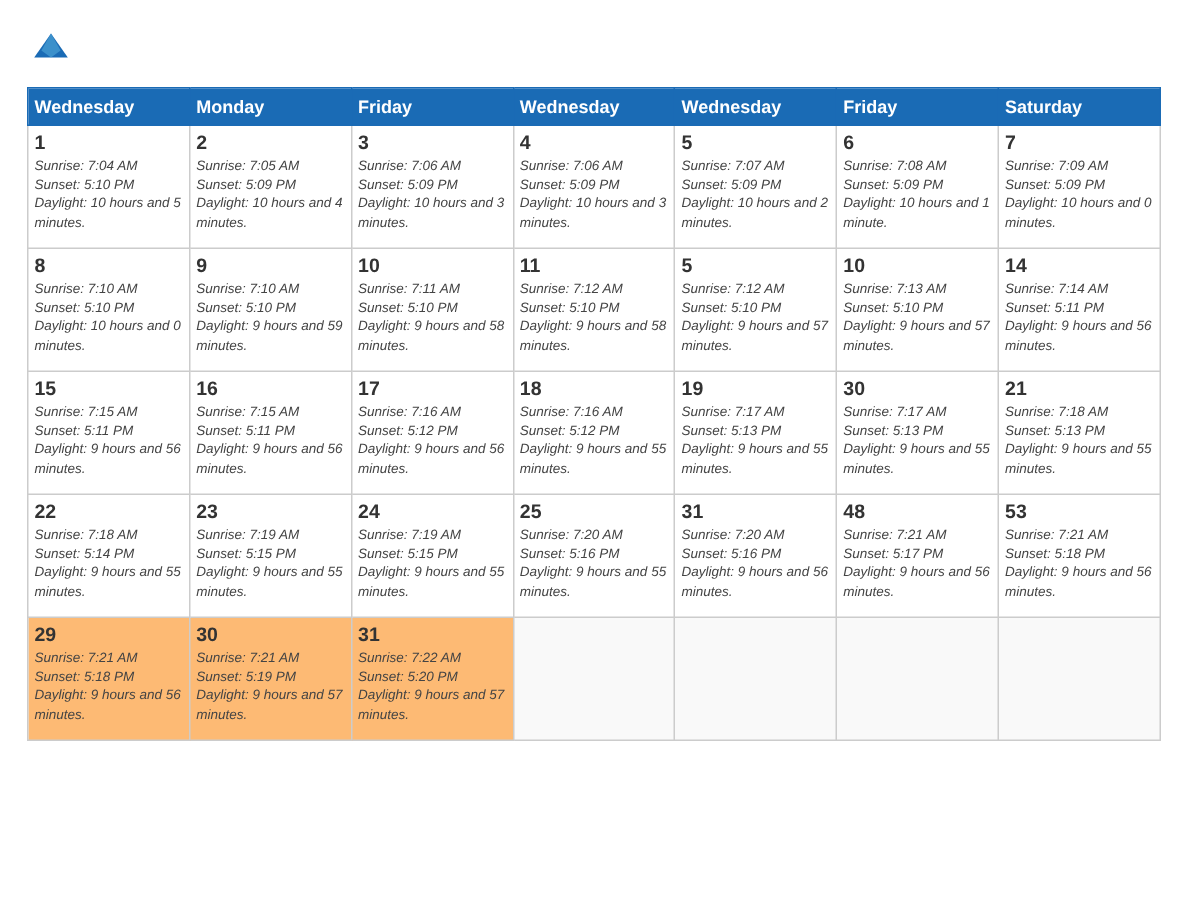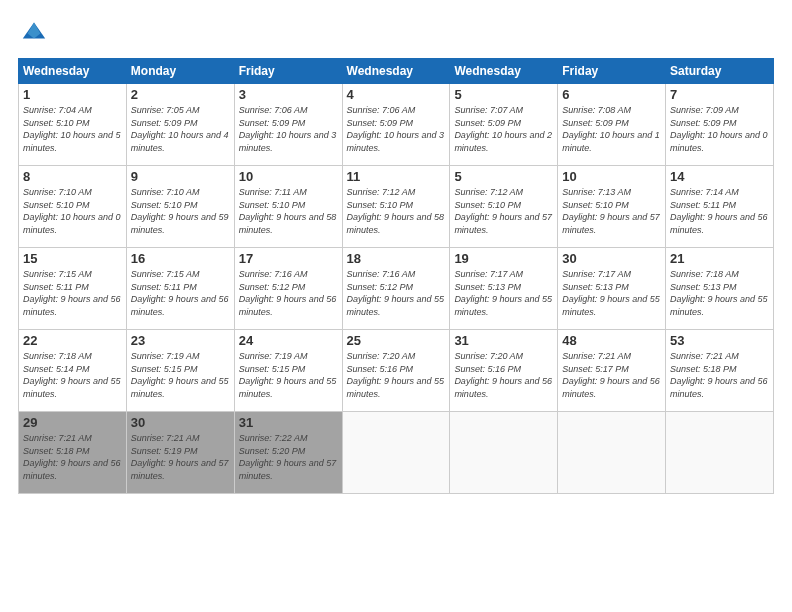--- a/index.html
+++ b/index.html
@@ -70,21 +70,21 @@
     .calendar td {
       border: 1px solid #ccc;
       vertical-align: top;
       padding: 3px 4px;
       font-size: 9.5px;
       color: #333;
       height: 82px;
       background: #fff;
     }
     .calendar tr:last-child td {
-      background: #a3a3a3;
+      background: #fdba74;
     }
     .day-num {
       font-size: 13px;
       font-weight: bold;
       display: block;
       margin-bottom: 2px;
     }
     .cell-text {
       font-size: 9px;
       line-height: 1.4;

